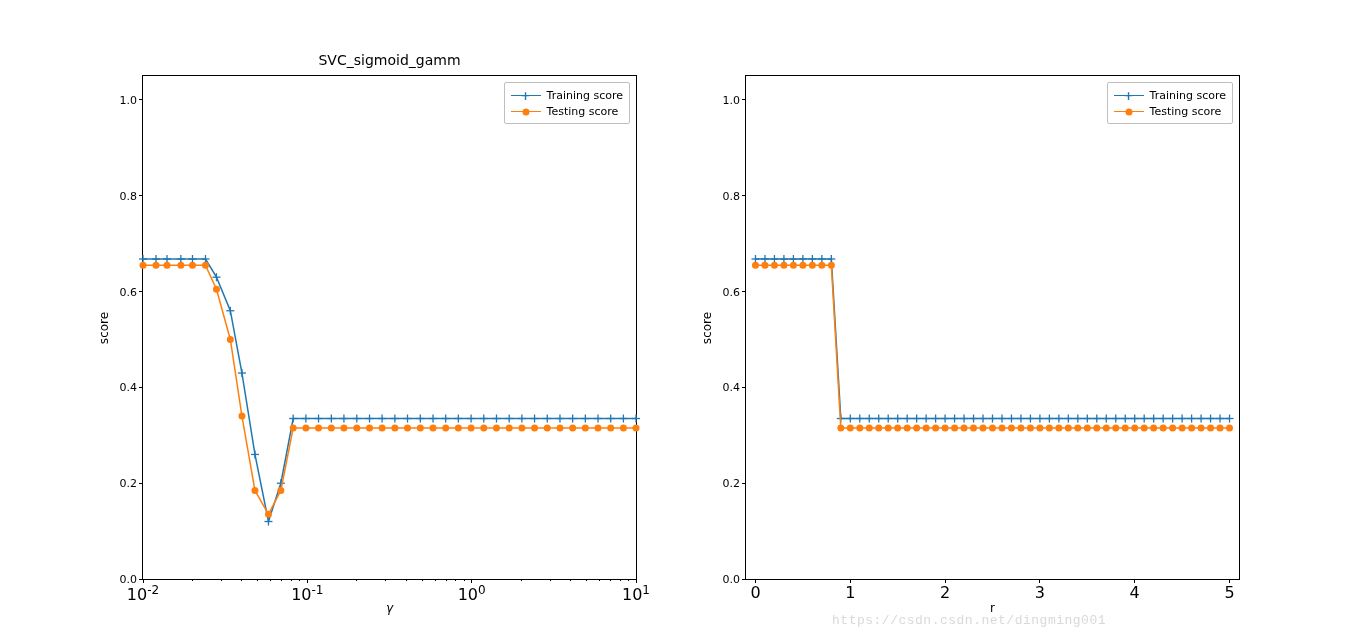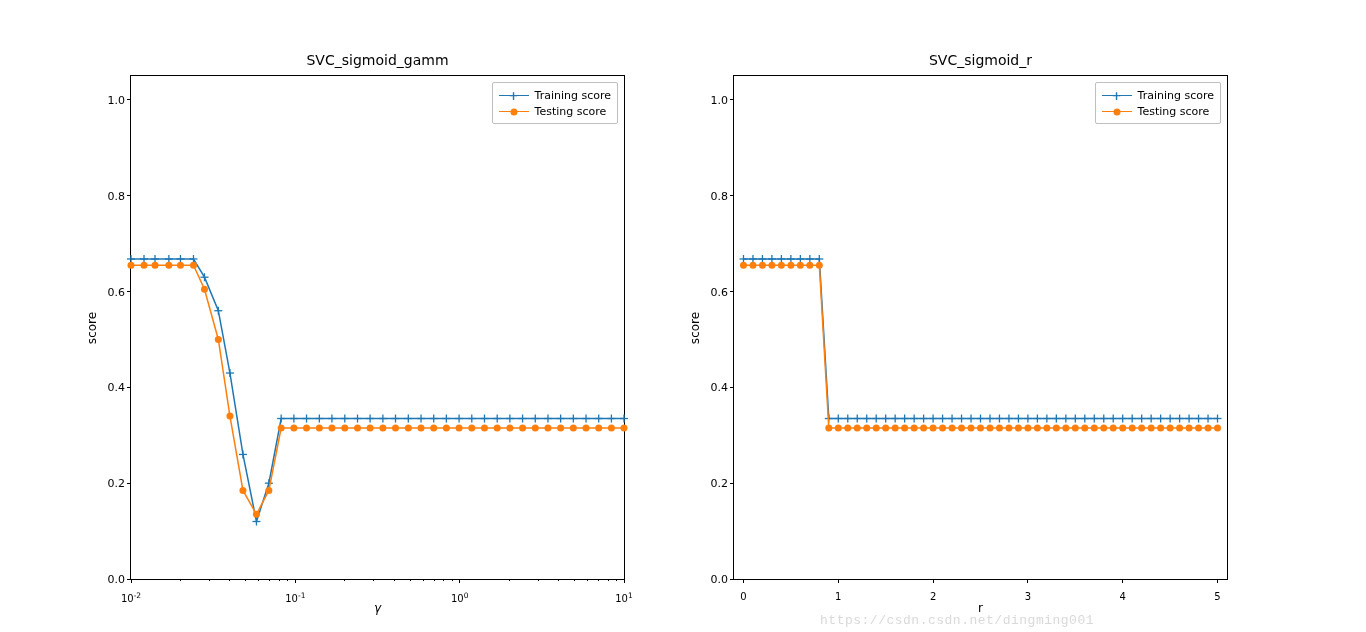--- a/index.html
+++ b/index.html
@@ -8,21 +8,21 @@
     width: 1366px;
     height: 632px;
     background: #ffffff;
     font-family: "DejaVu Sans", Arial, sans-serif;
     font-size: 12px;
     color: #000;
     position: relative;
   }
   .figure {
     position: absolute;
-    left: 0; top: 0;
+    left: 12px; top: 0;
     width: 1100px; height: 632px;
   }
   .axes {
     position: absolute;
     border: 1px solid #000;
     box-sizing: border-box;
     background: #fff;
   }
   .title {
     position: absolute;
@@ -53,23 +53,22 @@
     padding-right: 6px;
     transform: translateY(-50%);
     font-size: 11px;
     white-space: nowrap;
   }
   .xtick-label {
     position: absolute;
     top: 100%;
     padding-top: 4px;
     transform: translateX(-50%);
-    font-size: 10px;
+    font-size: 16px;
     white-space: nowrap;
-    margin-top: 8px;
   }
   .tick-mark {
     position: absolute;
     background: #000;
   }
   .legend {
     position: absolute;
     top: 6px; right: 6px;
     background: rgba(255,255,255,0.95);
     border: 1px solid #bfbfbf;
@@ -389,21 +388,20 @@
       <div class="tick-mark" style="top: 503px; left: 406.574px; width: 1px; height: 2px;"></div>
       <div class="tick-mark" style="top: 503px; left: 427.105px; width: 1px; height: 2px;"></div>
       <div class="tick-mark" style="top: 503px; left: 443.031px; width: 1px; height: 2px;"></div>
       <div class="tick-mark" style="top: 503px; left: 456.043px; width: 1px; height: 2px;"></div>
       <div class="tick-mark" style="top: 503px; left: 467.044px; width: 1px; height: 2px;"></div>
       <div class="tick-mark" style="top: 503px; left: 476.574px; width: 1px; height: 2px;"></div>
       <div class="tick-mark" style="top: 503px; left: 484.981px; width: 1px; height: 2px;"></div>
     </div>
 
   <div class="axes" id="ax1" style="left:733px; top:75px; width:495px; height:505px;">
-    <div class="title">SVC_sigmoid_r</div>
     <div class="ylabel">score</div>
     <div class="xlabel" style="font-style:normal">r</div>
     <div class="legend">
       <div class="legend-row">
         <span class="legend-line" style="border-color:#1f77b4;">
             <span class="legend-marker-plus" style="color:#1f77b4;">+</span>
           </span>
         <span>Training score</span>
       </div>
       <div class="legend-row">

